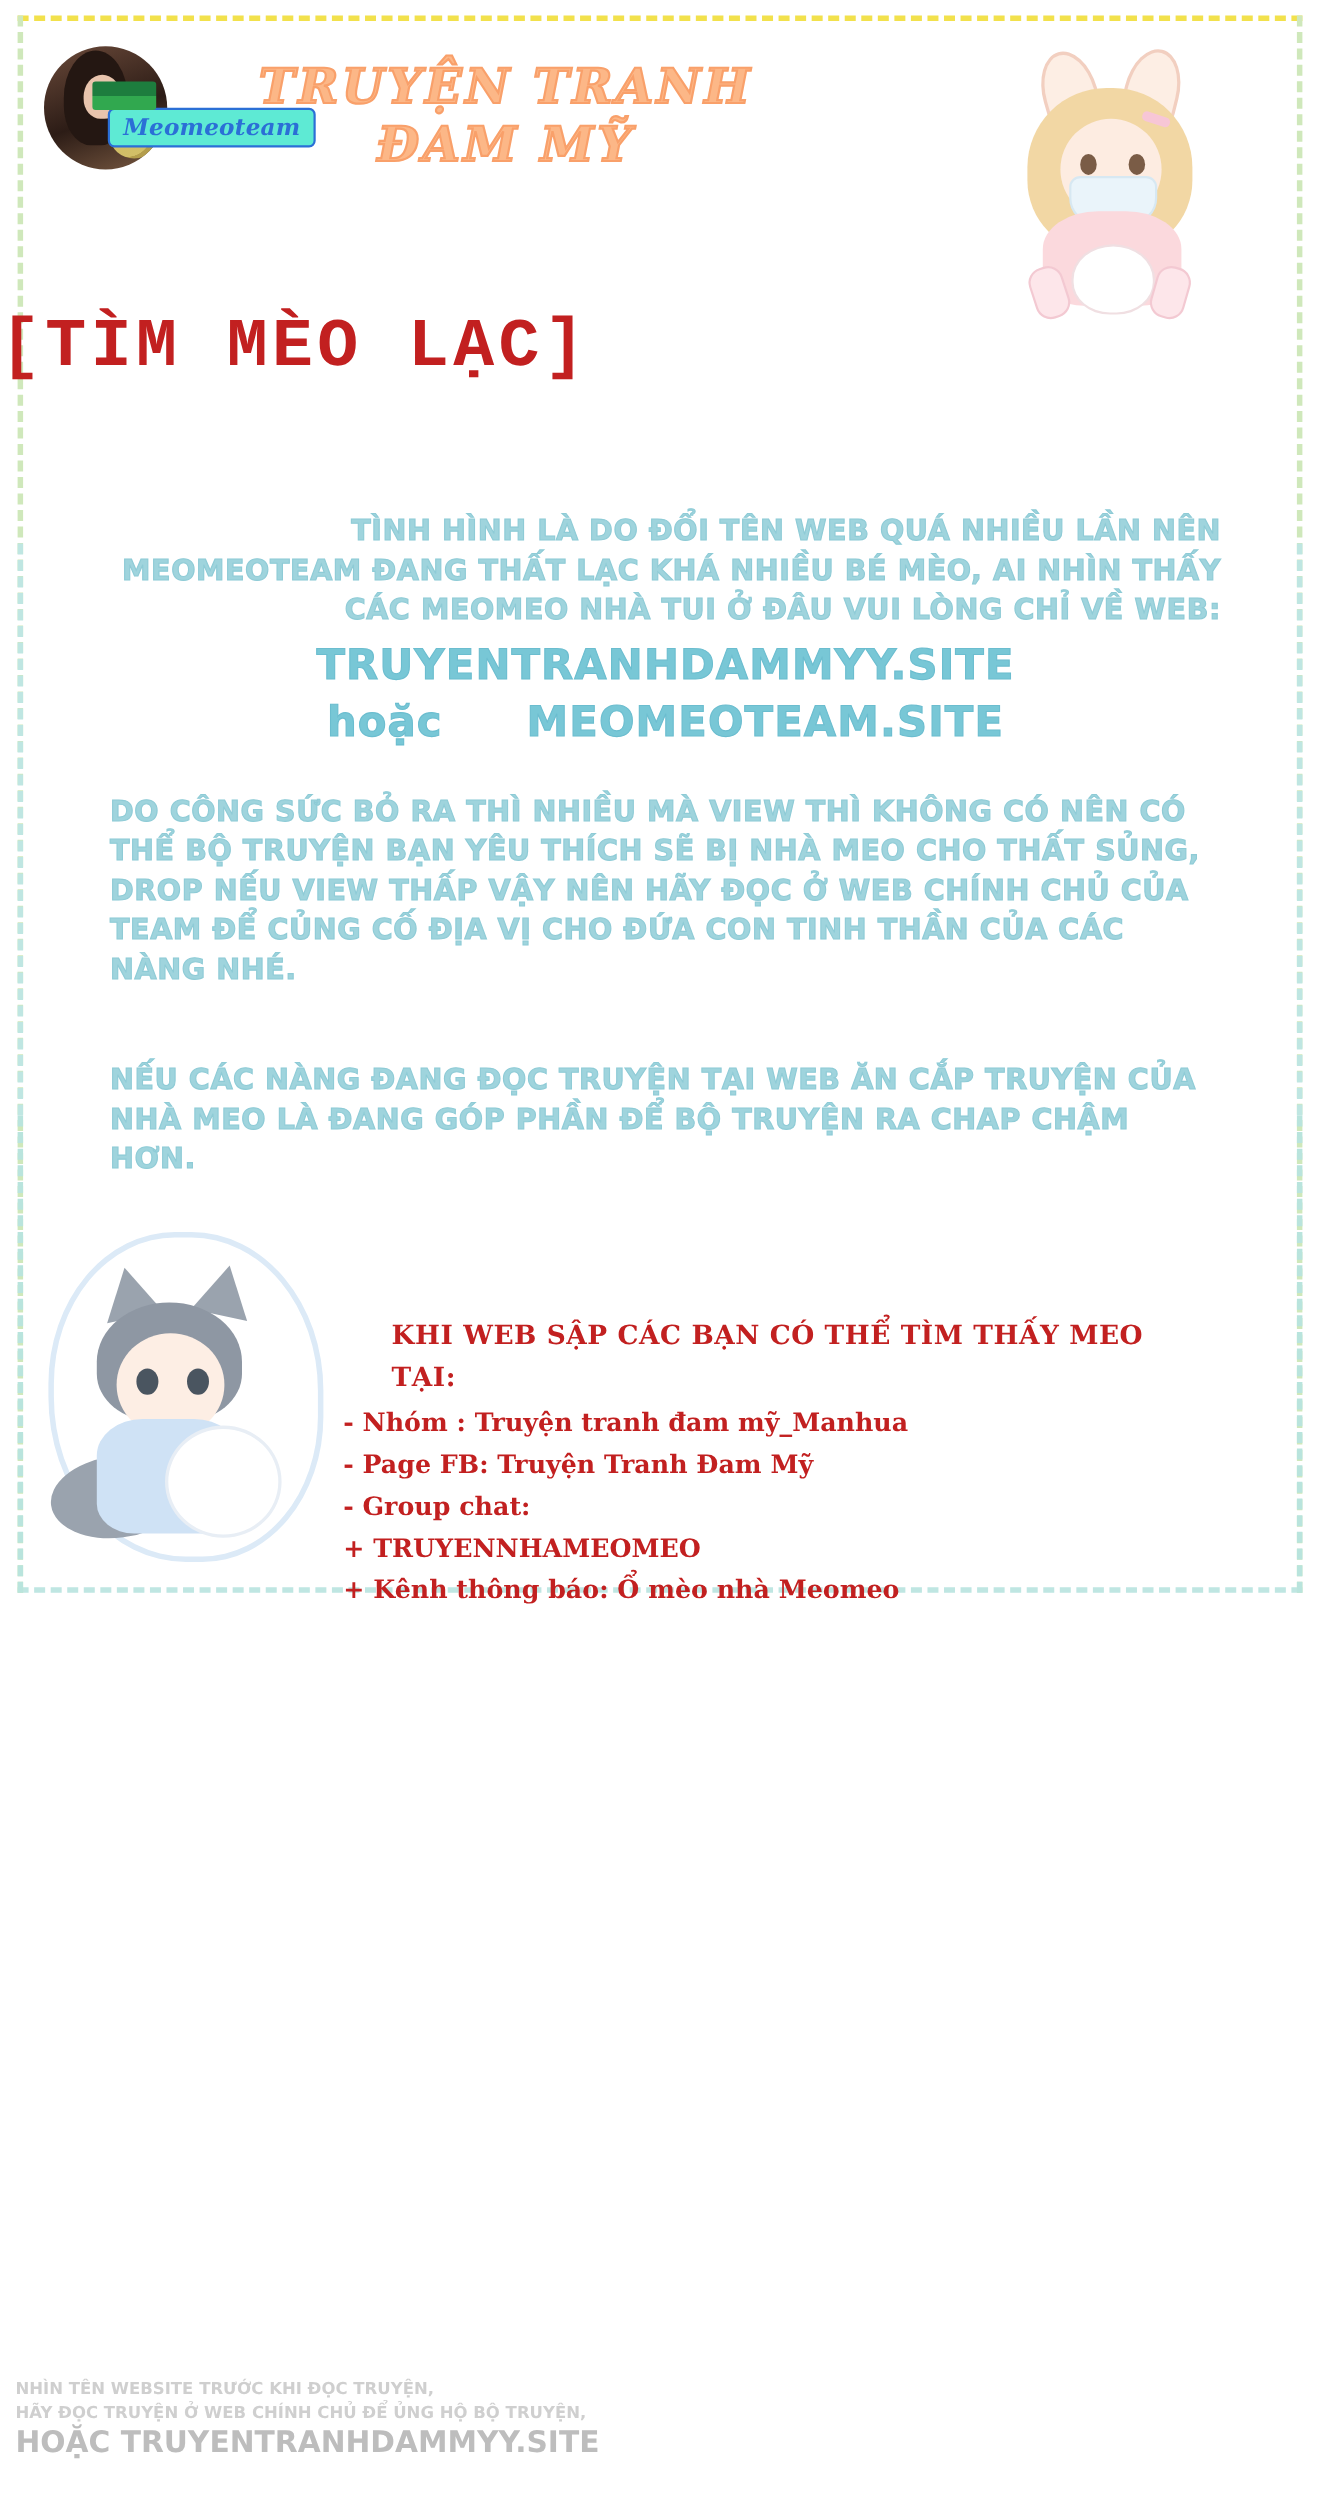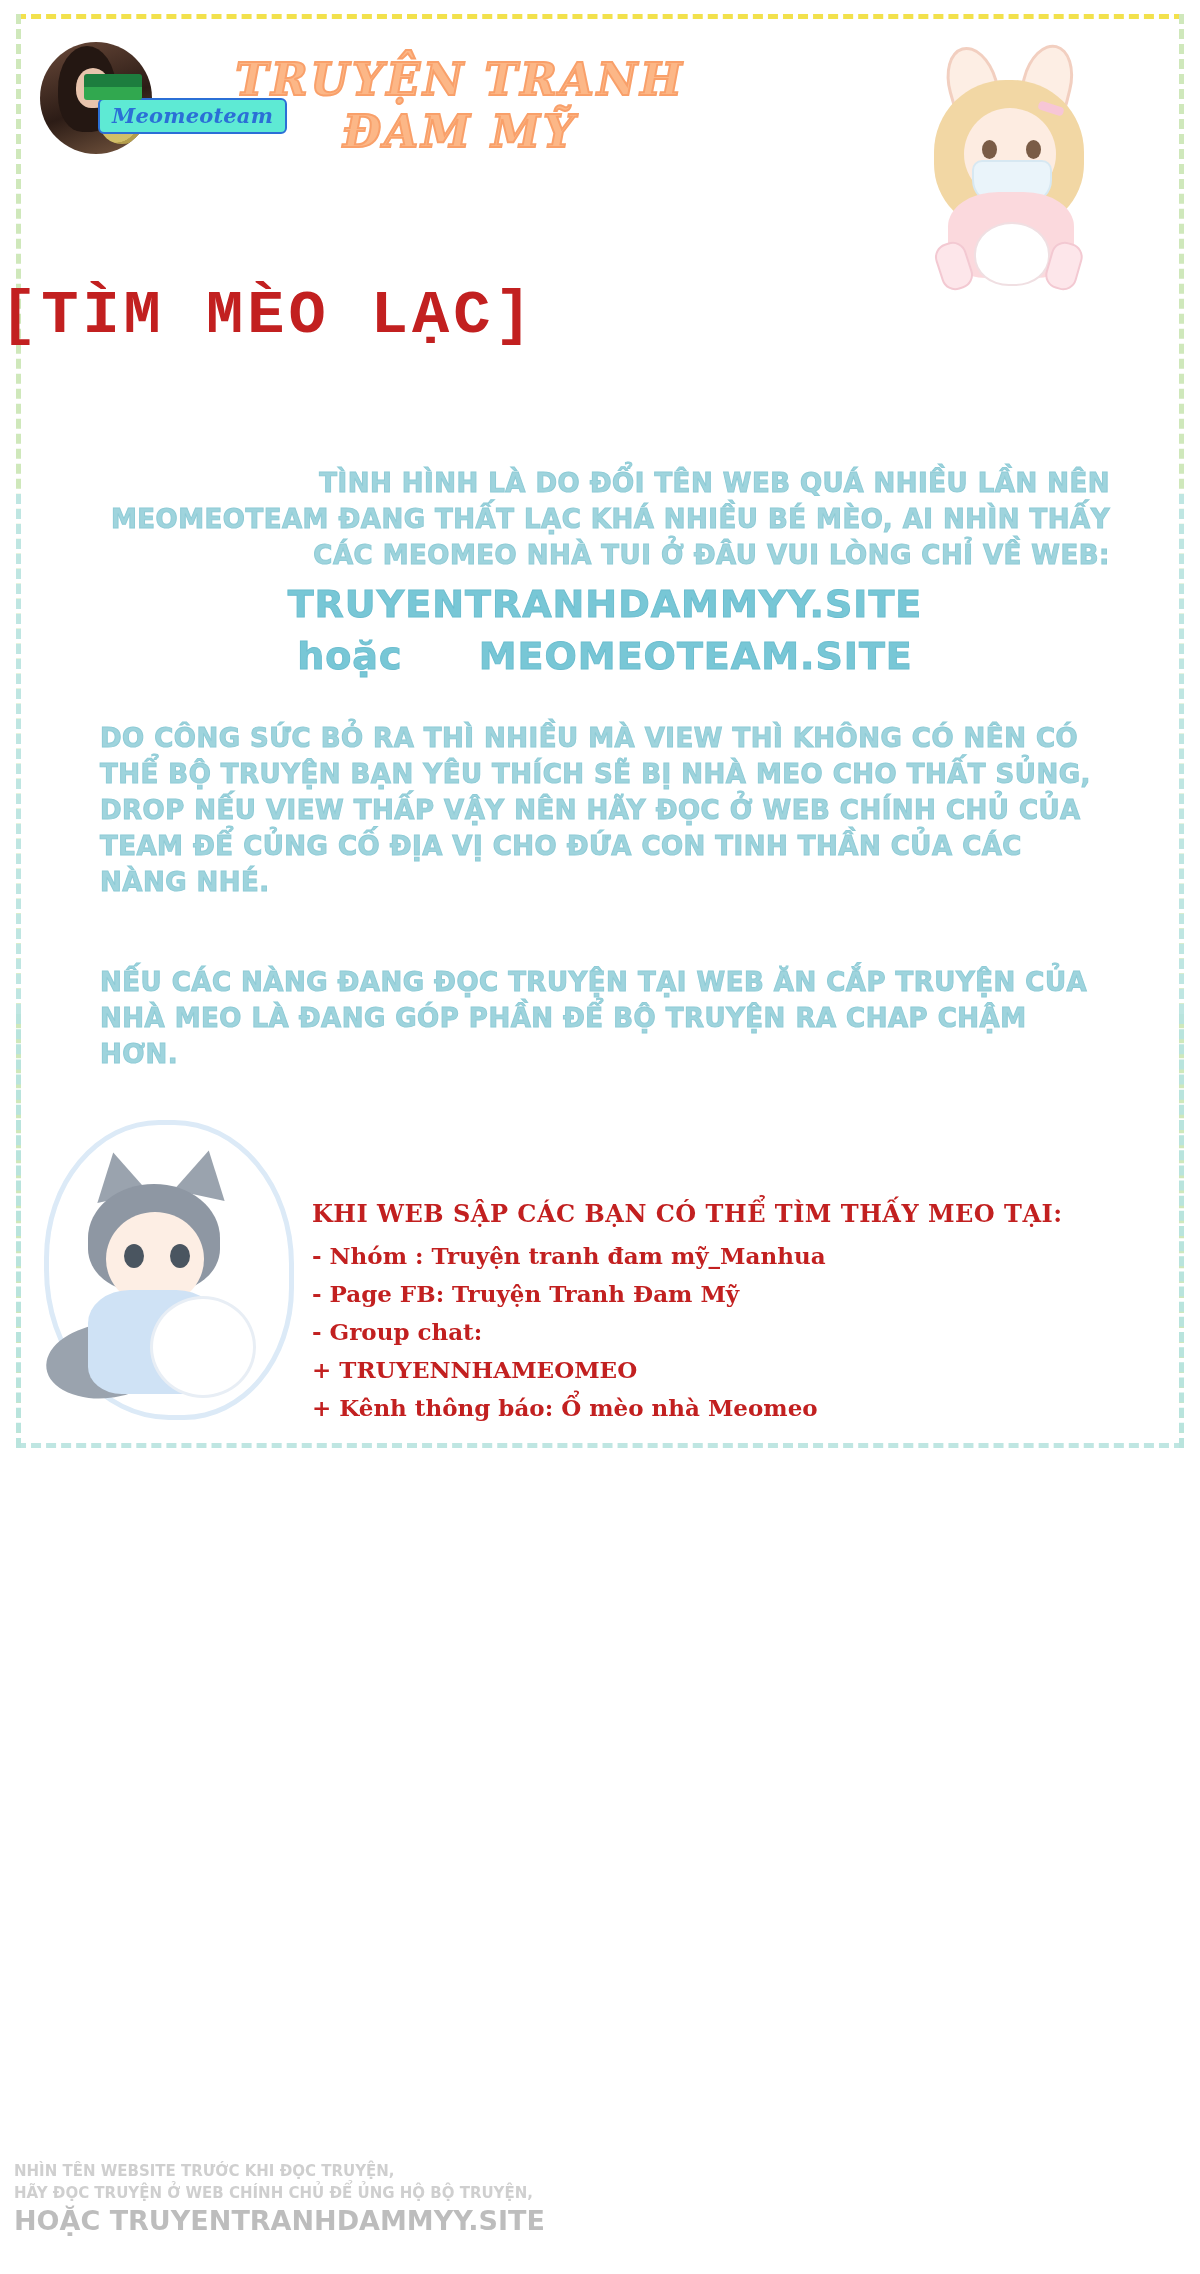--- a/index.html
+++ b/index.html
@@ -371,20 +371,21 @@
     font-family: "DejaVu Serif", serif;
     font-weight: bold;
     font-size: 23px;
     line-height: 38px;
   }
   .contact .c-head {
     text-transform: uppercase;
     font-size: 24px;
     letter-spacing: .5px;
     margin-bottom: 4px;
+    margin-left: 44px;
   }
   .contact .c-line { white-space: nowrap; }
 
   
   .footer {
     position: absolute;
     left: 14px;
     top: 2160px;
     width: 1180px;
     color: #b9b9b9;

